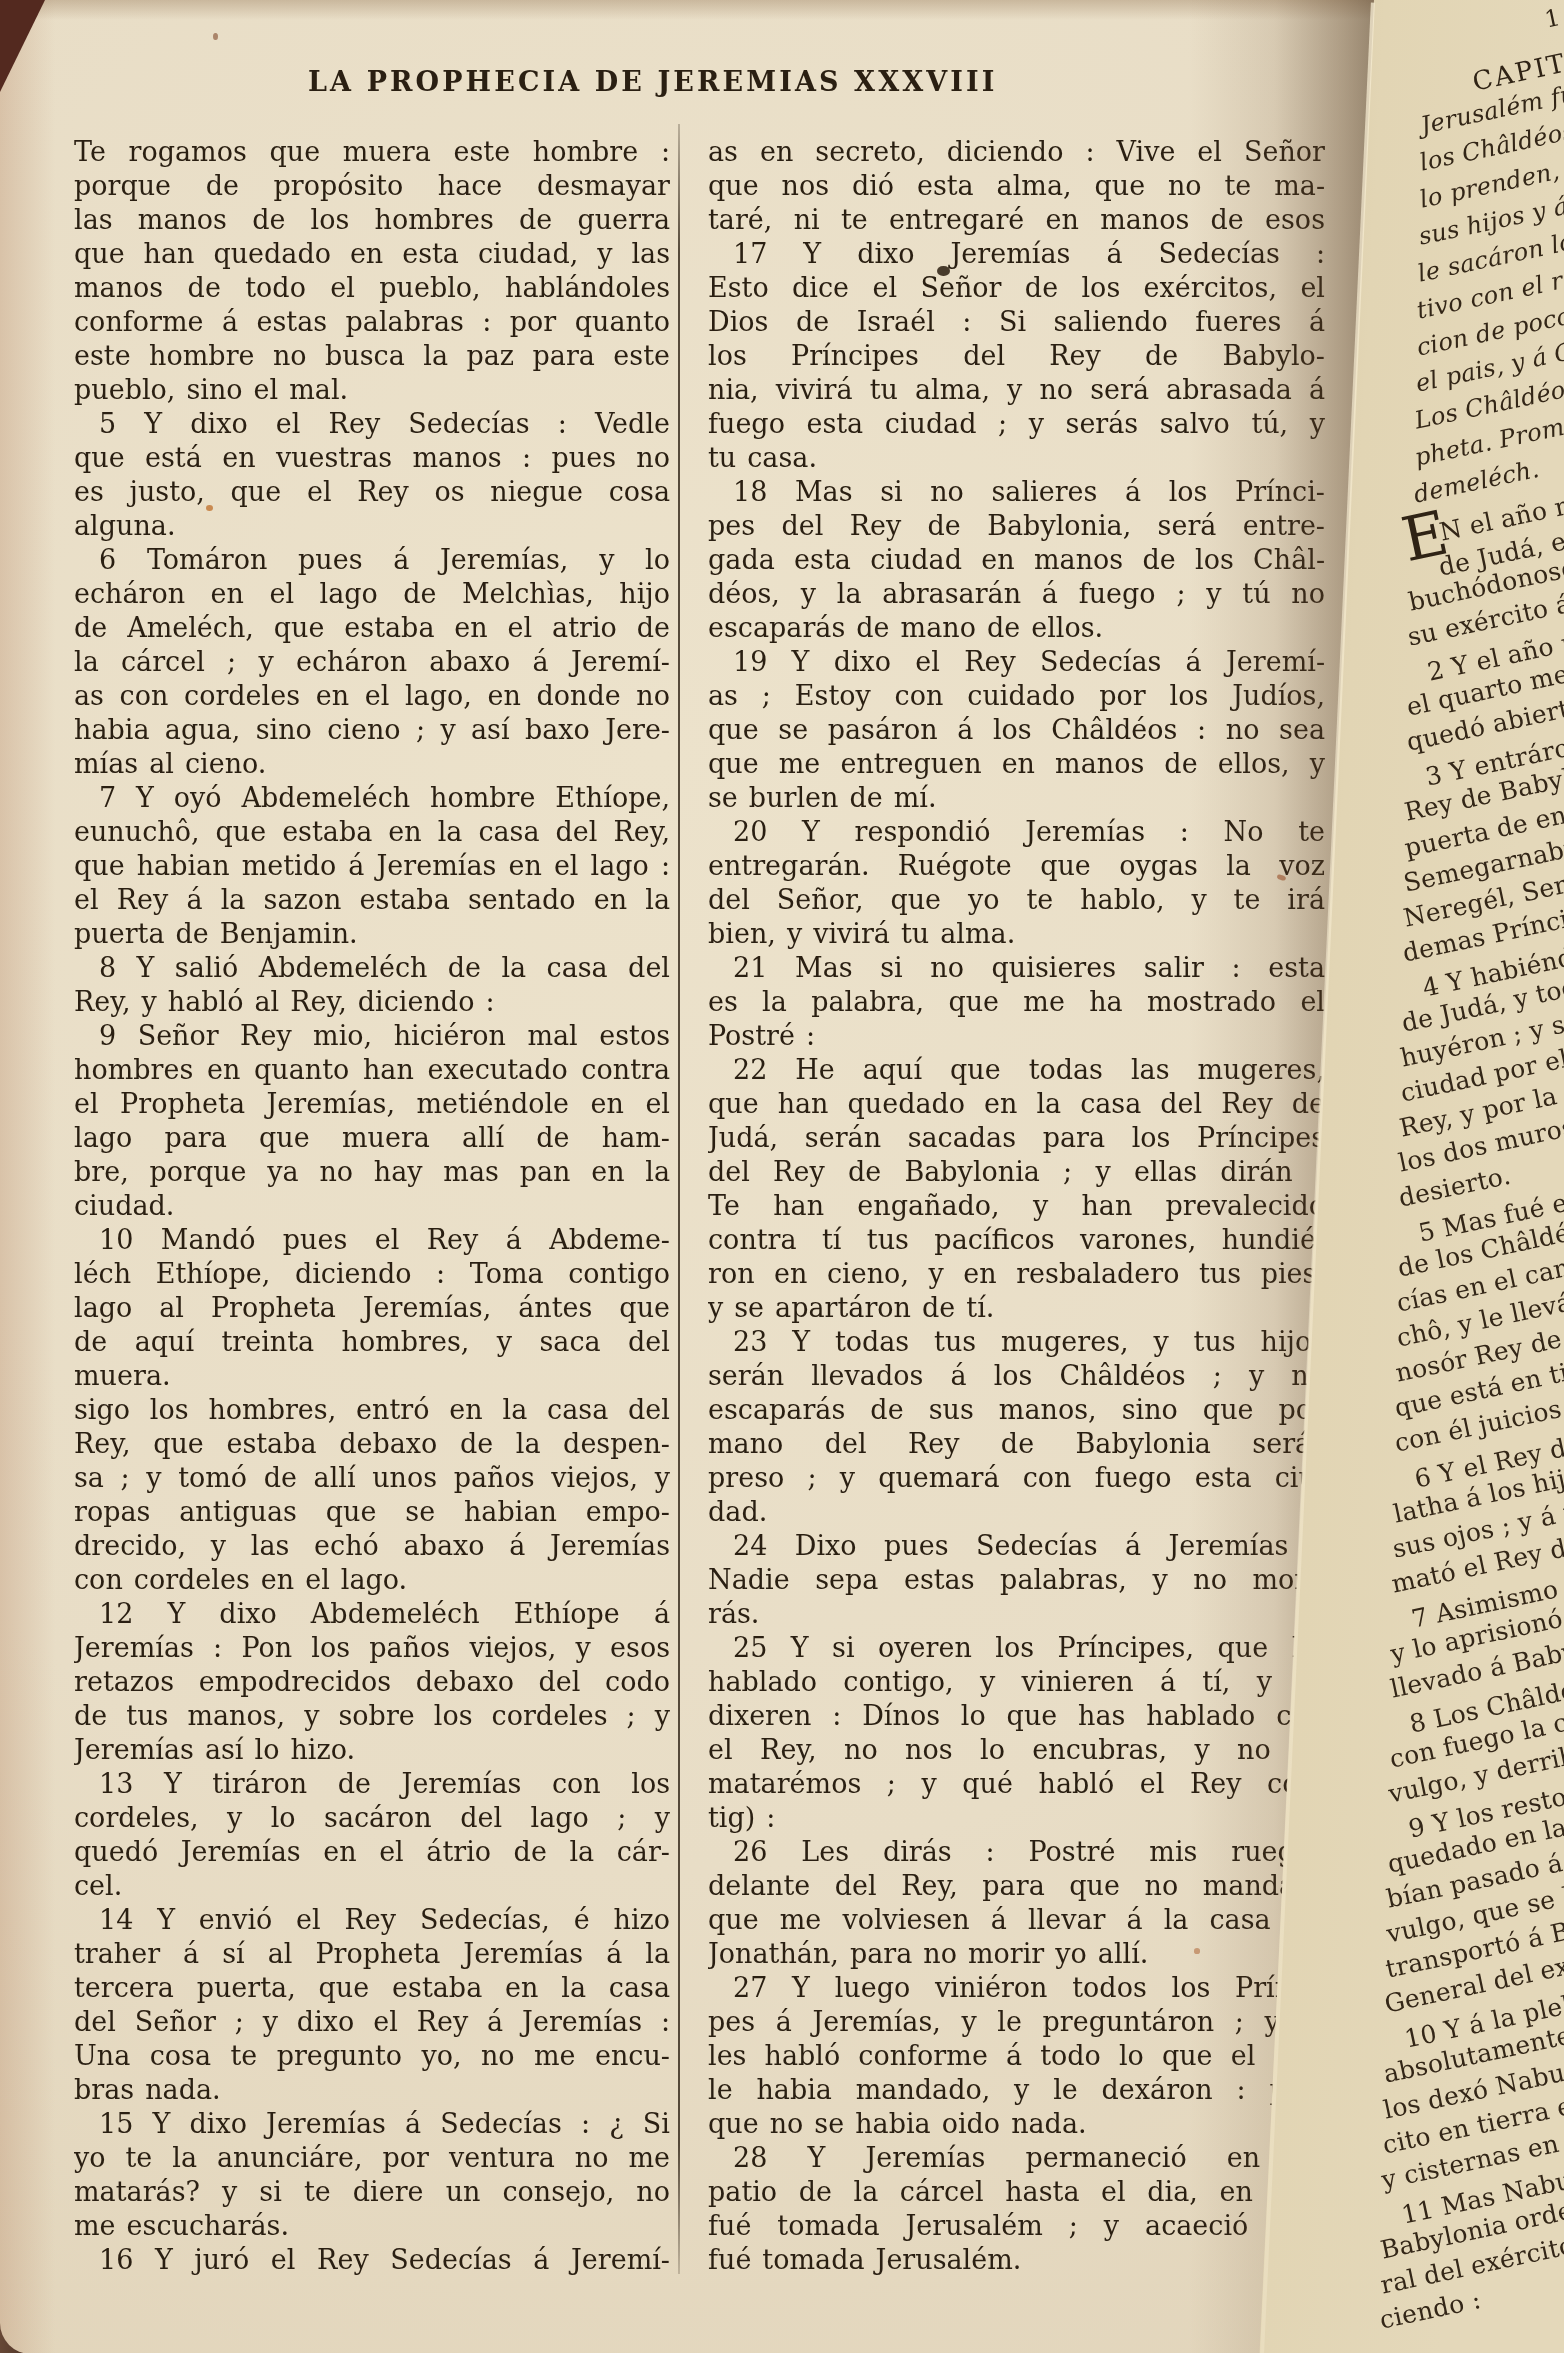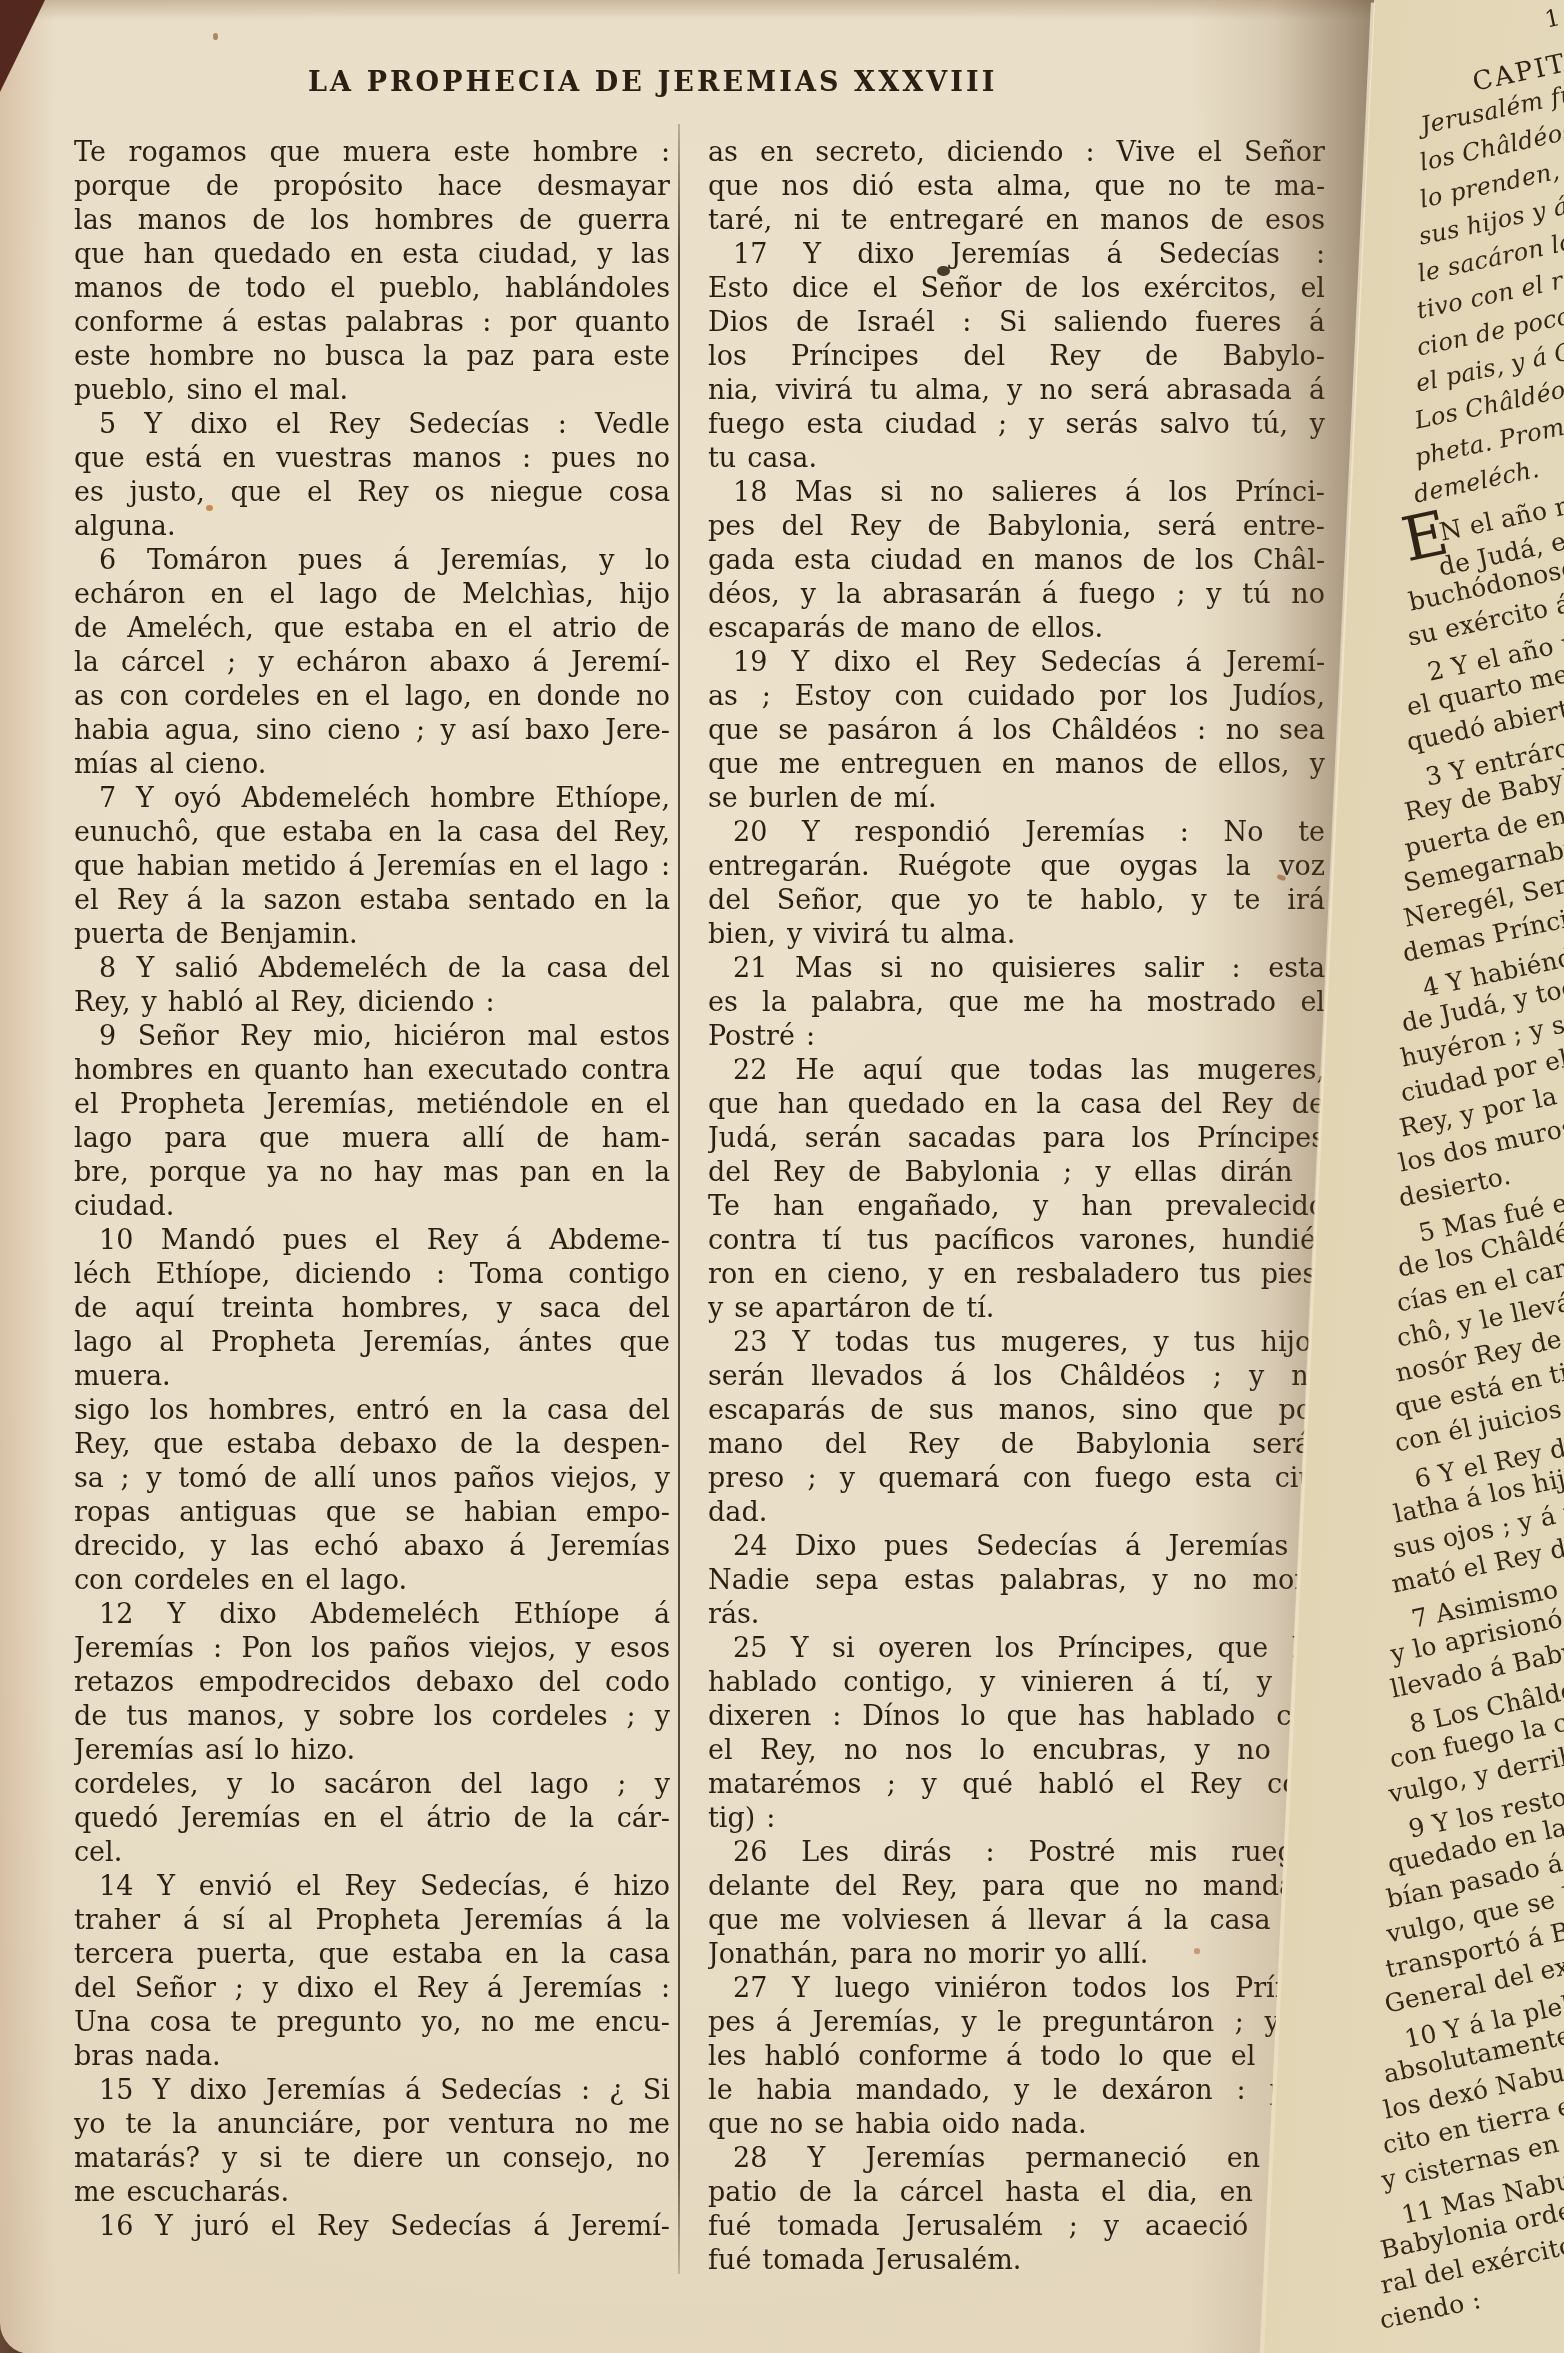--- a/index.html
+++ b/index.html
@@ -142,34 +142,35 @@
         <div class="bl ind just">8 Y salió Abdemeléch de la casa del</div>
         <div class="bl">Rey, y habló al Rey, diciendo :</div>
         <div class="bl ind just">9 Señor Rey mio, hiciéron mal estos</div>
         <div class="bl just">hombres en quanto han executado contra</div>
         <div class="bl just">el Propheta Jeremías, metiéndole en el</div>
         <div class="bl just">lago para que muera allí de ham-</div>
         <div class="bl just">bre, porque ya no hay mas pan en la</div>
         <div class="bl">ciudad.</div>
         <div class="bl ind just">10 Mandó pues el Rey á Abdeme-</div>
         <div class="bl just">léch Ethíope, diciendo : Toma contigo</div>
+        <div class="bl just">lago al Propheta Jeremías, ántes que</div>
         <div class="bl just">de aquí treinta hombres, y saca del</div>
-        <div class="bl just">lago al Propheta Jeremías, ántes que</div>
         <div class="bl">muera.</div>
         <div class="bl just">sigo los hombres, entró en la casa del</div>
         <div class="bl just">Rey, que estaba debaxo de la despen-</div>
         <div class="bl just">sa ; y tomó de allí unos paños viejos, y</div>
         <div class="bl just">ropas antiguas que se habian empo-</div>
         <div class="bl just">drecido, y las echó abaxo á Jeremías</div>
         <div class="bl">con cordeles en el lago.</div>
         <div class="bl ind just">12 Y dixo Abdemeléch Ethíope á</div>
         <div class="bl just">Jeremías : Pon los paños viejos, y esos</div>
         <div class="bl just">retazos empodrecidos debaxo del codo</div>
         <div class="bl just">de tus manos, y sobre los cordeles ; y</div>
         <div class="bl">Jeremías así lo hizo.</div>
+        <div class="bl ind just">13 Y tiráron de Jeremías con los</div>
         <div class="bl just">cordeles, y lo sacáron del lago ; y</div>
         <div class="bl just">quedó Jeremías en el átrio de la cár-</div>
         <div class="bl">cel.</div>
         <div class="bl ind just">14 Y envió el Rey Sedecías, é hizo</div>
         <div class="bl just">traher á sí al Propheta Jeremías á la</div>
         <div class="bl just">tercera puerta, que estaba en la casa</div>
         <div class="bl just">del Señor ; y dixo el Rey á Jeremías :</div>
         <div class="bl just">Una cosa te pregunto yo, no me encu-</div>
         <div class="bl">bras nada.</div>
         <div class="bl ind just">15 Y dixo Jeremías á Sedecías : ¿ Si</div>

